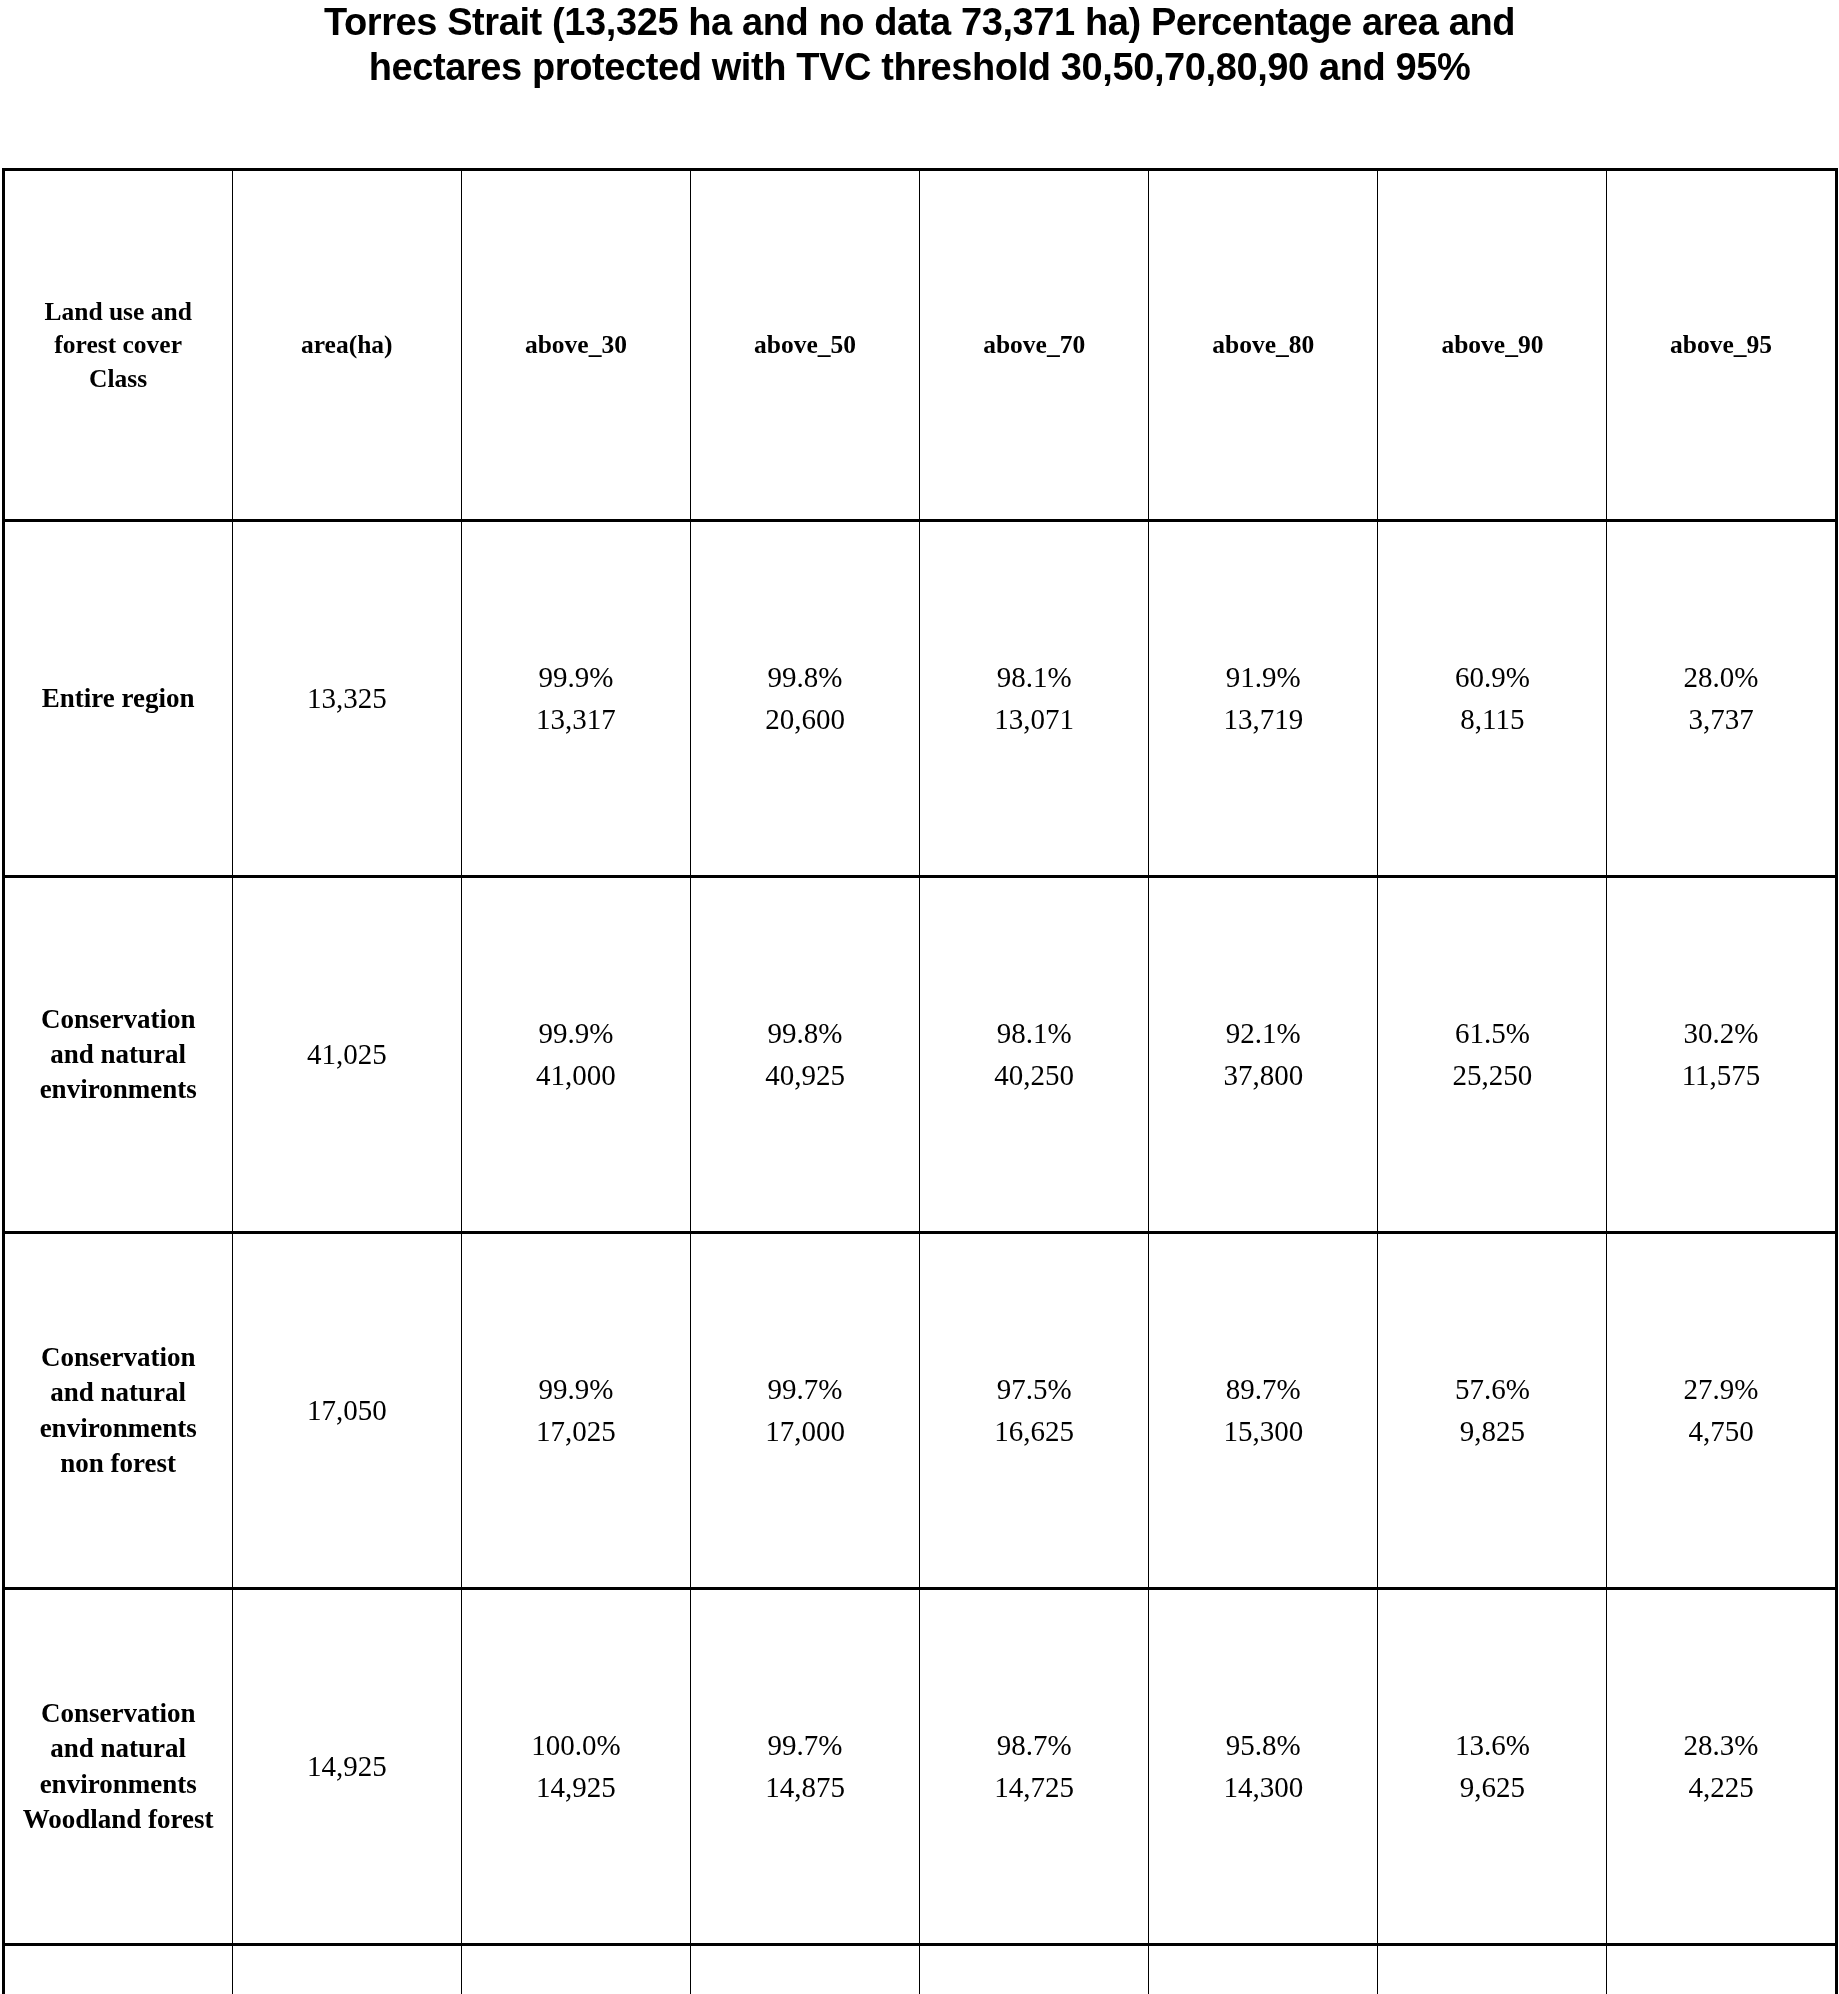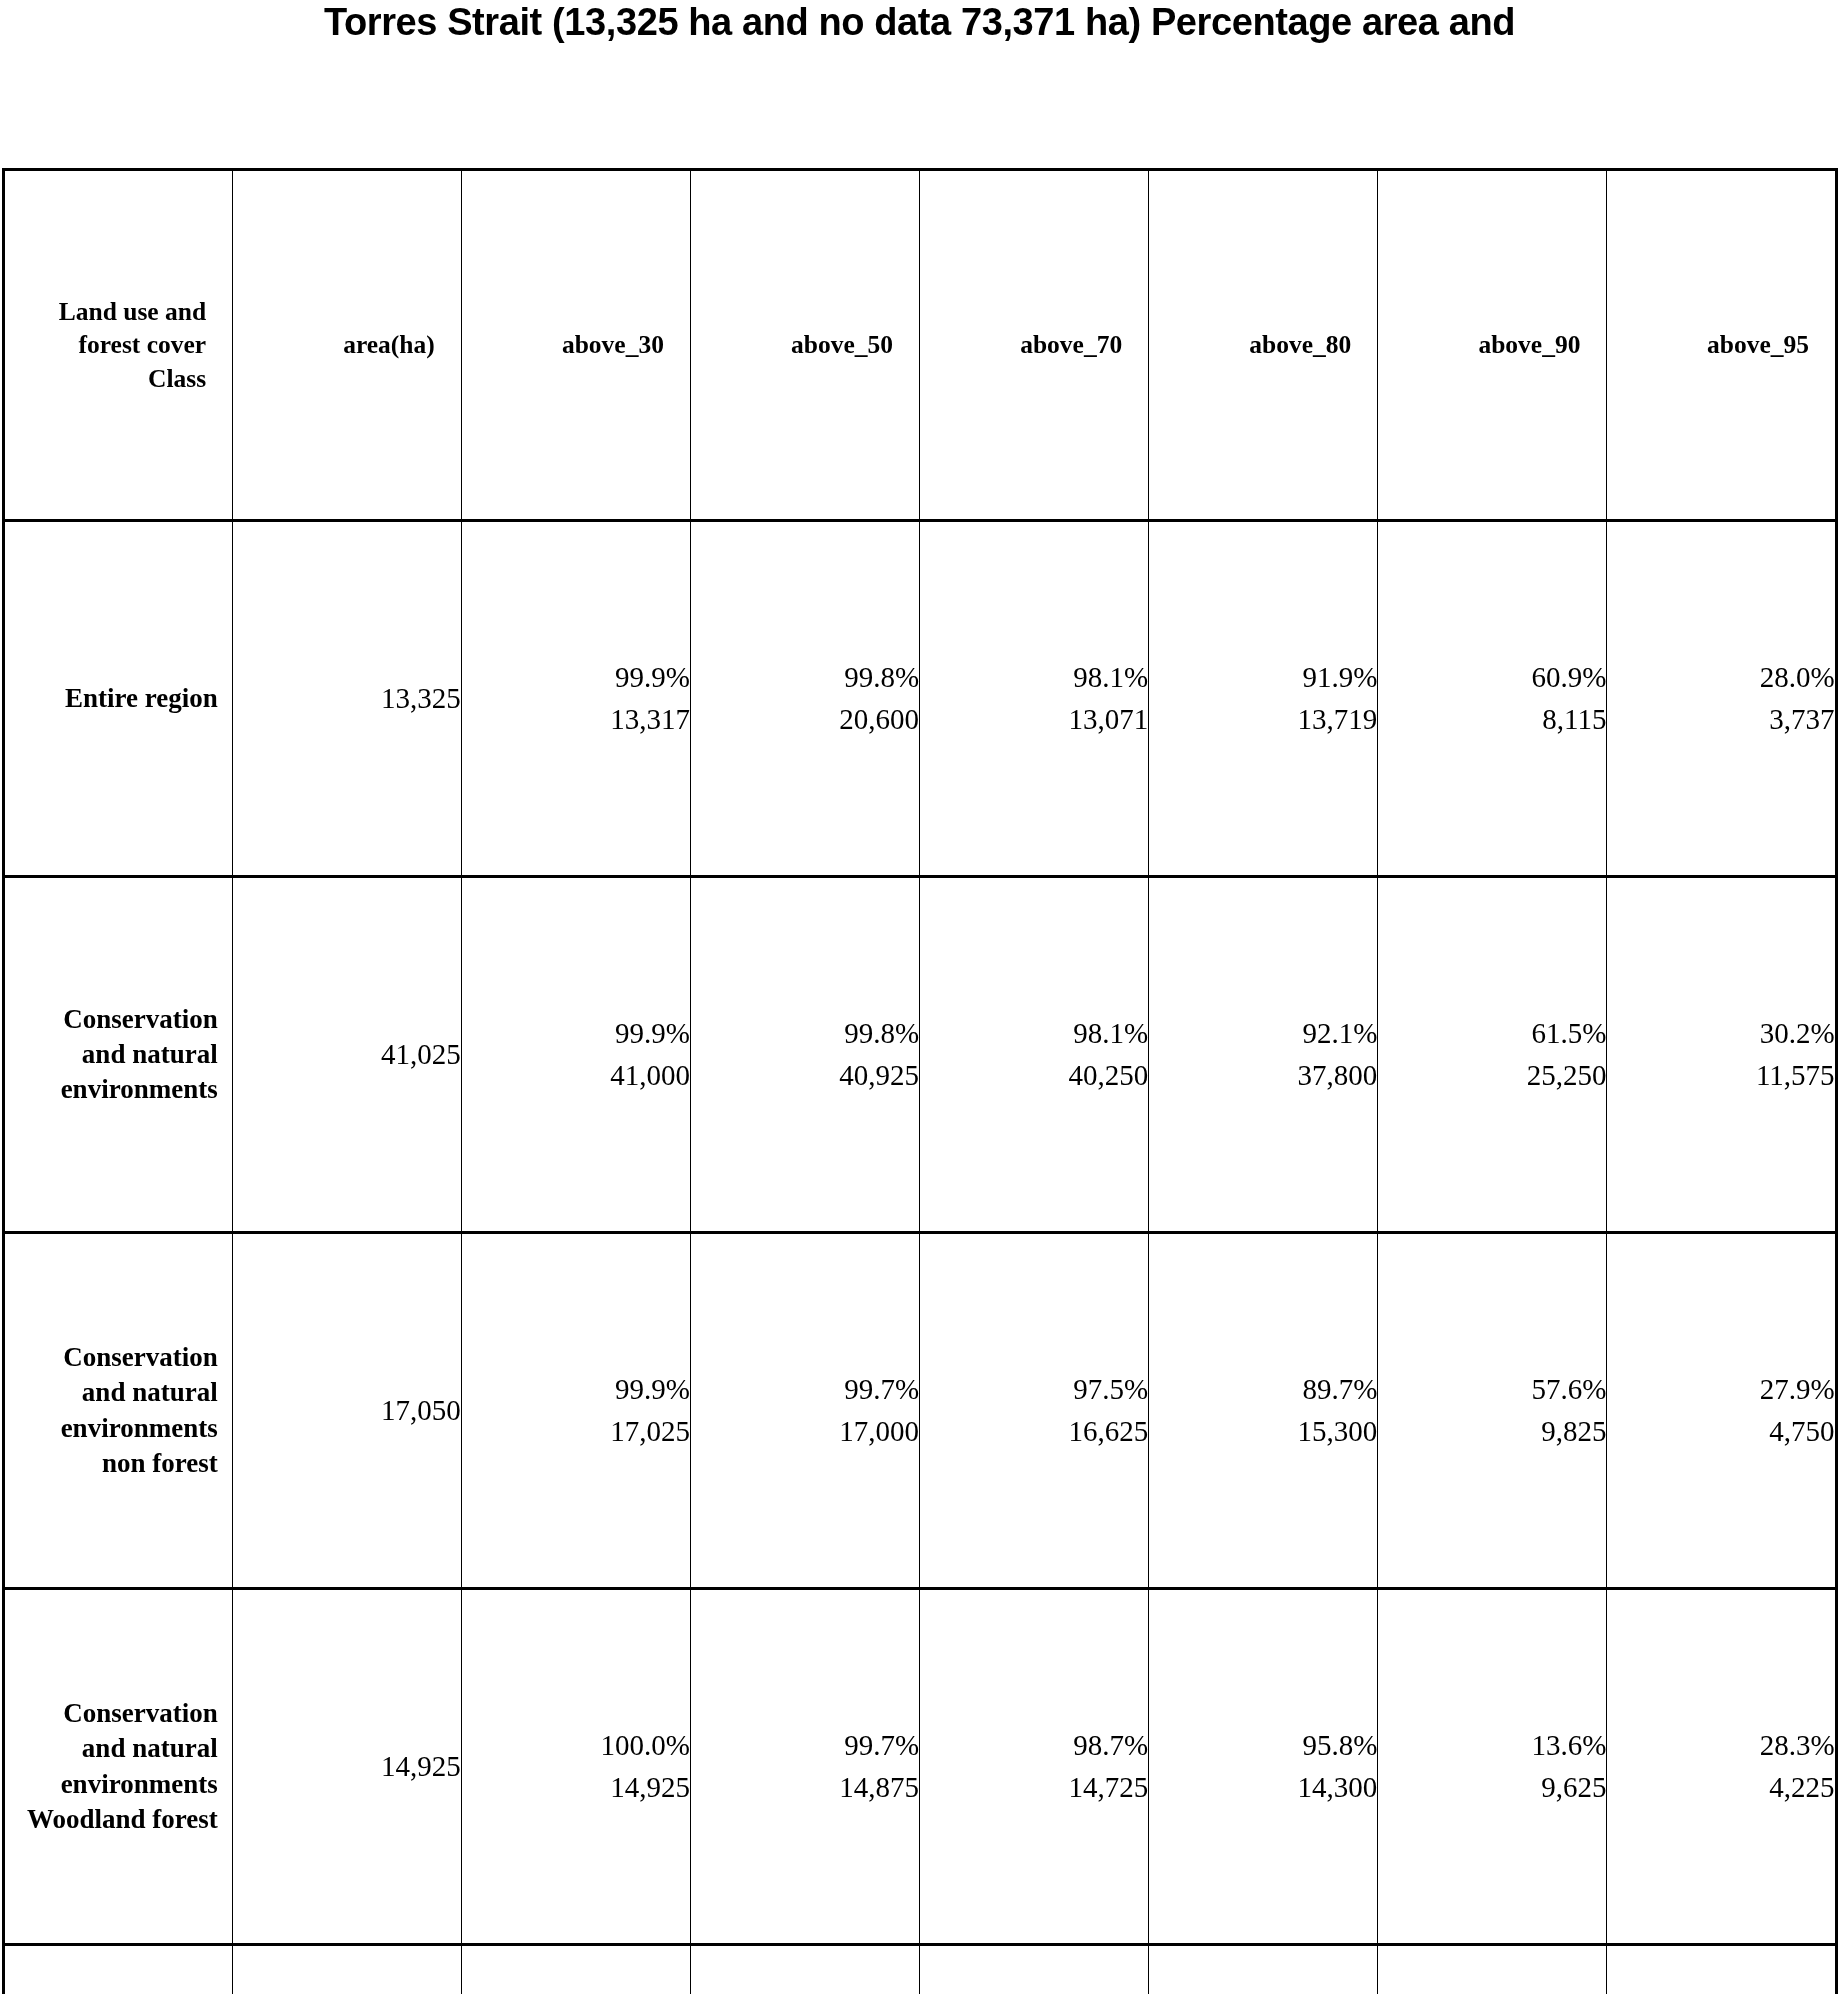--- a/index.html
+++ b/index.html
@@ -8,35 +8,36 @@
   
   .title{position:absolute;top:0;left:0;width:100%;text-align:center;
          font-family:"Liberation Sans","DejaVu Sans",sans-serif;font-weight:bold;
          font-size:38px;line-height:1.18;letter-spacing:-0.4px;color:#000;}
   .title div{white-space:nowrap;}
   
   table.t{position:absolute;left:1.6px;top:168px;width:1836px;border-collapse:collapse;
           table-layout:fixed;background:#fff;border:3.6px solid #000;}
   table.t th,table.t td{border-left:1.6px solid #000;border-right:1.6px solid #000;
           border-top:3.2px solid #000;border-bottom:3.2px solid #000;
-          text-align:right;vertical-align:middle;padding:0;overflow:hidden;}
+          text-align:center;vertical-align:middle;padding:0;overflow:hidden;}
   table.t th{height:348px;font-weight:bold;font-size:25.5px;}
   table.t td{height:353px;}
   .th-inner{max-width:176px;margin:0 auto;line-height:1.3;}
   td.c{font-weight:bold;font-size:27px;}
   .c-inner{max-width:199px;margin:0 auto;line-height:1.3;}
   td.n{font-size:29px;line-height:1.42;font-weight:normal;}
 </style>
 </head>
 <body>
 
 <div class="page">
 
   <div class="title">
     <div>Torres Strait (13,325 ha and no data 73,371 ha) Percentage area and</div>
+    <div>hectares protected with TVC threshold 30,50,70,80,90 and 95%</div>
   </div>
 
   <table class="t">
     <thead>
       <tr>
         <th>
             <div class="th-inner">Land use and forest cover Class</div>
           </th>
         <th>
             <div class="th-inner">area(ha)</div>

